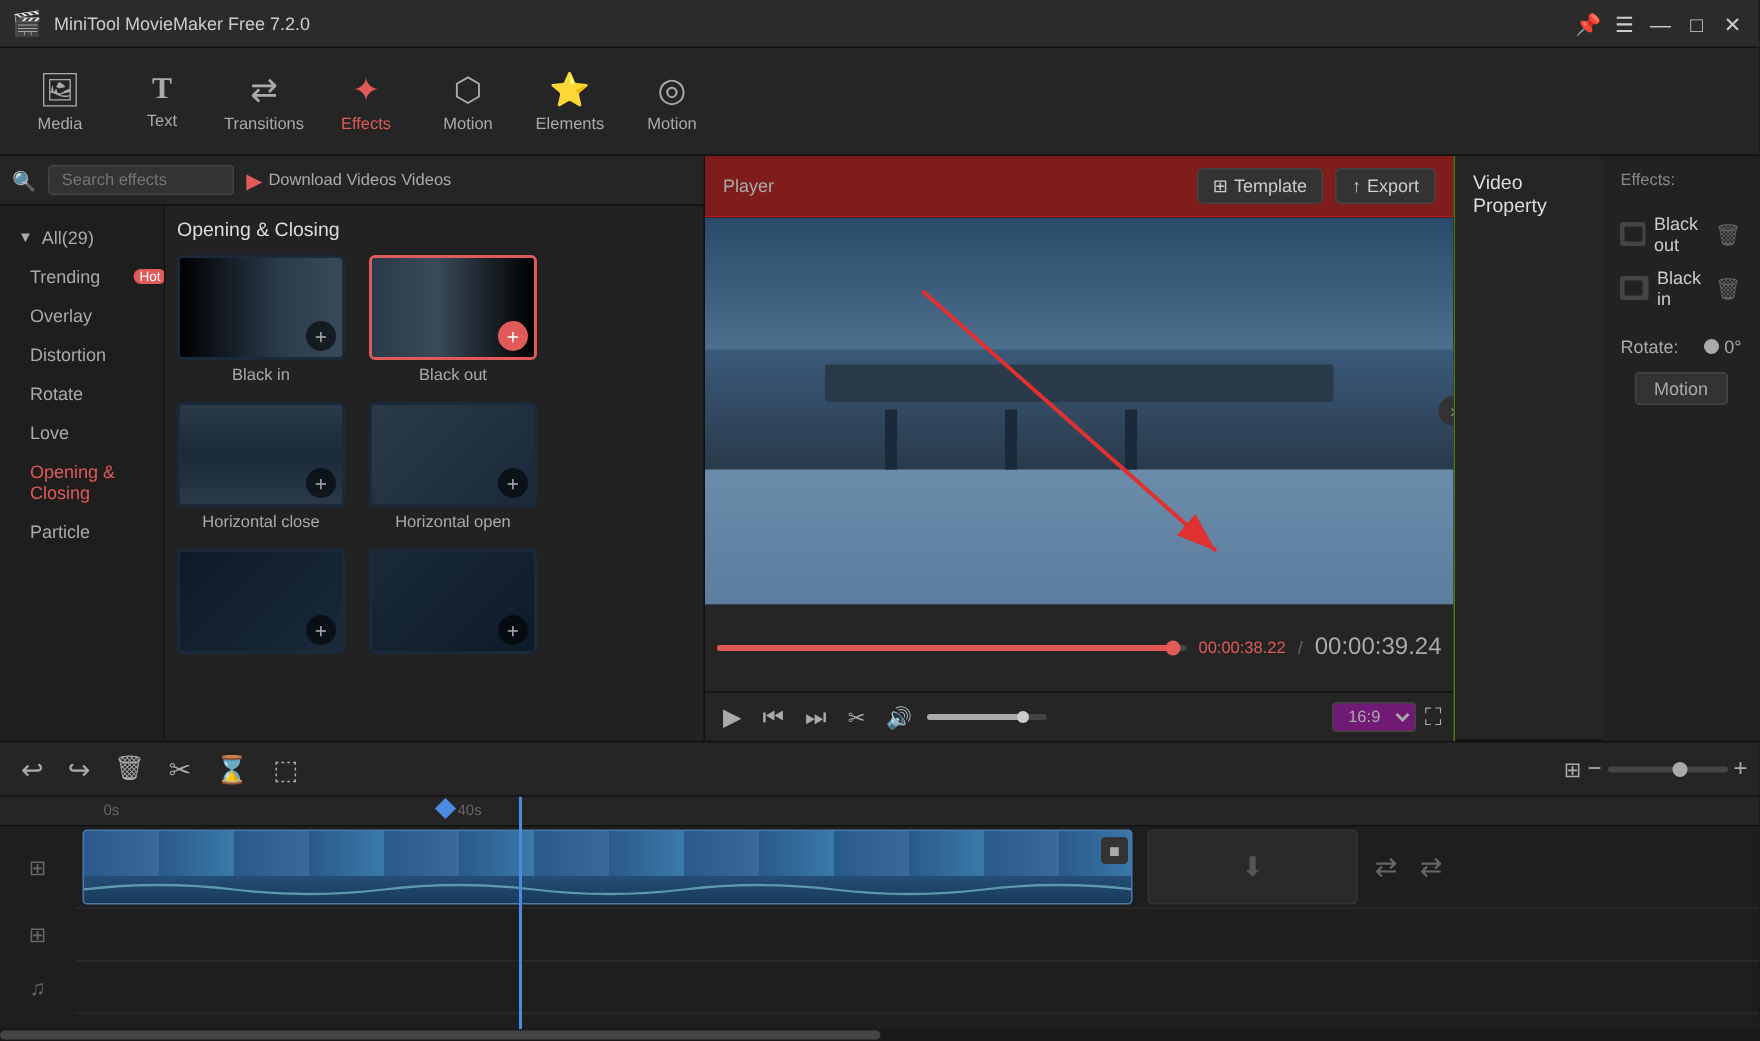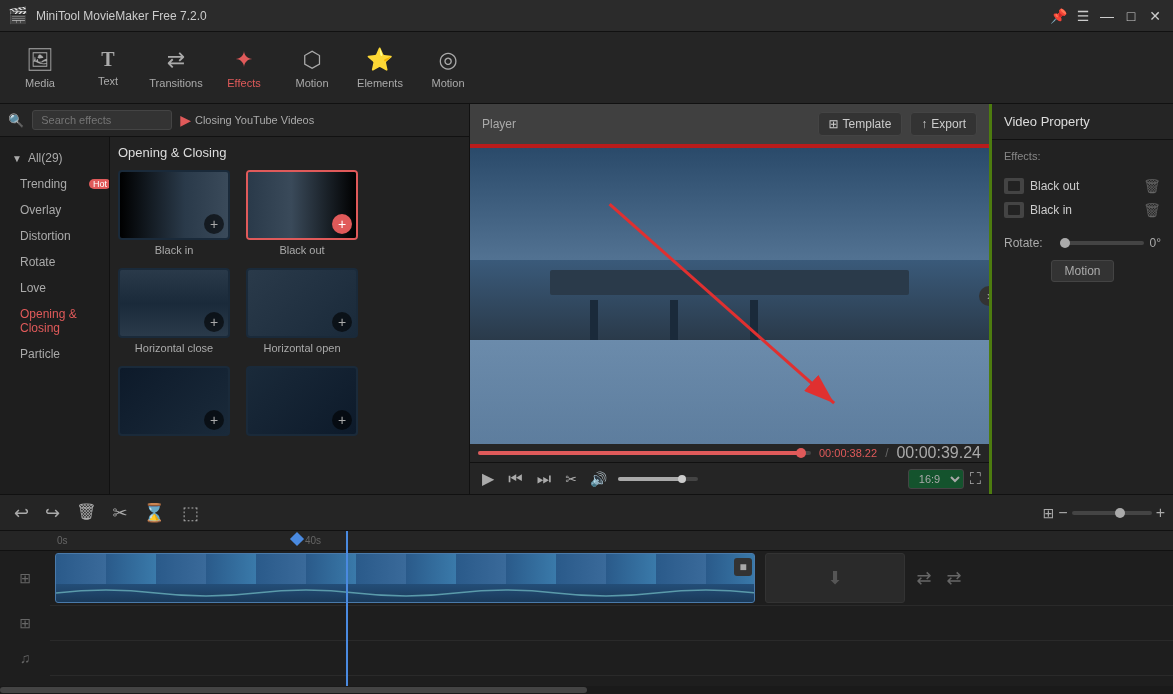--- a/index.html
+++ b/index.html
@@ -57,21 +57,21 @@
     #left-panel-header {
       display: flex;
       align-items: center;
       padding: 6px 8px;
       background: #252525;
       border-bottom: 1px solid #111;
       gap: 8px;
     }
     #search-effects {
       background: #333; border: 1px solid #444; border-radius: 3px; color: #aaa;
-      padding: 3px 8px; font-size: 11px; width: 140px;
+      padding: 3px 8px; font-size: 11px; width: 124px;
     }
     #yt-download {
       display: flex; align-items: center; gap: 4px; color: #aaa; cursor: pointer; font-size: 11px;
     }
 
     #left-panel-body { display: flex; flex: 1; overflow: hidden; }
 
     
     #categories {
       width: 110px;
@@ -139,23 +139,23 @@
     .effect-name { font-size: 11px; color: #aaa; margin-top: 4px; text-align: center; }
 
     
     #player-area {
       flex: 1;
       background: #1e1e1e;
       display: flex;
       flex-direction: column;
     }
     #player-header {
-      background: #404040;
+      background: #7f1d1d;
       padding: 8px 12px;
-      border-bottom: 4px solid #b91c1c;
+      border-bottom: 1px solid #b91c1c;
       display: flex;
       align-items: center;
       justify-content: space-between;
     }
     #player-title { color: #aaa; font-size: 12px; }
     #player-header-right { display: flex; gap: 8px; }
     .header-btn {
       display: flex; align-items: center; gap: 4px; background: #333; border: 1px solid #444;
       border-radius: 4px; padding: 4px 10px; cursor: pointer; color: #ccc; font-size: 12px;
     }
@@ -176,21 +176,21 @@
       height: 80px;
       background: linear-gradient(to bottom, #3a5a7a 0%, #2a3a4a 100%);
     }
     .water-reflection {
       position: absolute; bottom: 0; left: 0; right: 0; height: 35%;
       background: linear-gradient(180deg, #6a8aaa 0%, #4a6a8a 100%);
       opacity: 0.7;
     }
 
     #player-timeline {
-      padding: 0 8px;
+      padding: 20px 8px;
       display: flex; align-items: center; gap: 8px;
       background: #252525;
     }
     .timeline-bar {
       flex: 1; height: 4px; background: #444; border-radius: 2px; position: relative;
     }
     .timeline-progress {
       height: 100%; background: #e05a5a; border-radius: 2px; width: 97%;
     }
     .timeline-thumb {
@@ -207,32 +207,32 @@
     .ctrl-btn { color: #aaa; cursor: pointer; font-size: 16px; padding: 2px 4px; }
     .vol-slider {
       width: 80px; height: 4px; background: #444; border-radius: 2px; position: relative;
     }
     .vol-progress { height: 100%; background: #aaa; border-radius: 2px; width: 80%; }
     .vol-thumb {
       position: absolute; right: 20%; top: 50%; transform: translate(50%, -50%);
       width: 8px; height: 8px; border-radius: 50%; background: #ccc;
     }
     .ratio-select {
-      background: #14532d; border: 1px solid #444; color: #aaa; border-radius: 3px;
+      background: #701a75; border: 1px solid #444; color: #aaa; border-radius: 3px;
       padding: 2px 6px; font-size: 11px; margin-left: auto;
     }
     .fullscreen-btn { color: #aaa; cursor: pointer; font-size: 16px; }
 
     
     #right-panel {
-      width: 184px;
+      width: 204px;
       background: #222;
-      border-left: 3px solid #4d7c0f;
-      display: flex;
-      flex-direction: column;
+      border-left: 1px solid #4d7c0f;
+      display: flex;
+      flex-direction: row;
     }
     #right-panel-title {
       padding: 10px 12px;
       font-size: 13px;
       color: #ddd;
       border-bottom: 1px solid #111;
       background: #252525;
     }
     #prop-tabs {
       display: flex;
@@ -444,21 +444,21 @@
 </div>
 
 <div id="main-area">
 
   <div id="left-panel">
     <div id="left-panel-header">
       <span style="color:#666;font-size:13px;">🔍</span>
       <input id="search-effects" type="text" placeholder="Search effects" style="">
       <div id="yt-download">
         <span style="color:#e05a5a;font-size:14px;">▶</span>
-        <span>Closing YouTube Videos</span>
+        <span>Download Videos Videos</span>
       </div>
     </div>
     <div id="left-panel-body">
 
       <div id="categories">
         <div class="cat-item">
           <span style="font-size:10px;">▼</span>
           <span>All(29)</span>
         </div>
         <div class="cat-item" style="padding-left:20px;gap:20px;">
@@ -674,21 +674,21 @@
       <div class="zoom-slider">
         <div class="zoom-thumb"></div>
       </div>
       <span class="zoom-btn">+</span>
     </div>
   </div>
 
   <div id="timeline-content">
 
     <div id="timeline-ruler">
-      <span class="ruler-mark" style="left:57px;">0s</span>
+      <span class="ruler-mark" style="left:69px;">0s</span>
       <span class="ruler-mark" style="left:305px;">40s</span>
 
       <div style="position:absolute;left:296px;top:0;width:2px;height:100%;background:transparent;">
         <div style="width:10px;height:10px;background:#4a8ae0;transform:rotate(45deg);margin-top:3px;margin-left:-4px;"></div>
       </div>
     </div>
 
     <div id="timeline-tracks">
 
       <div class="track-row">

